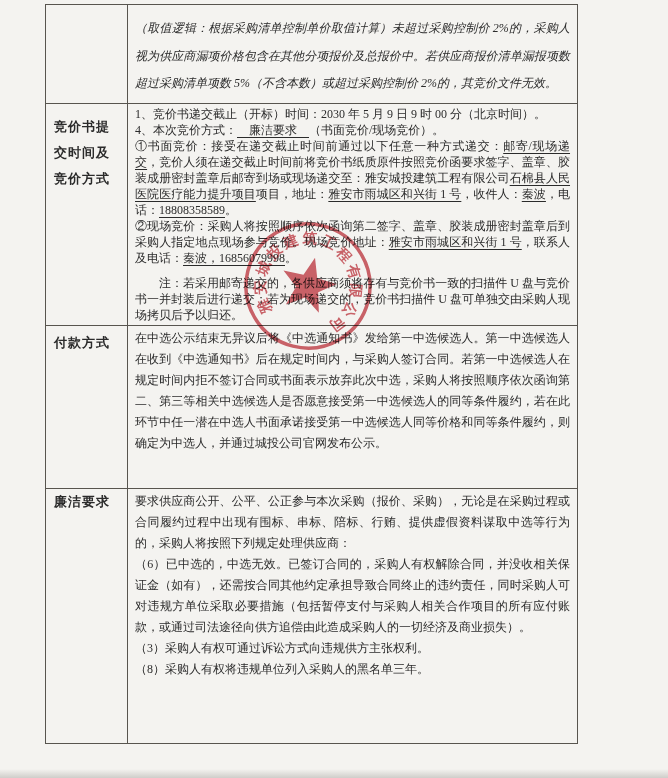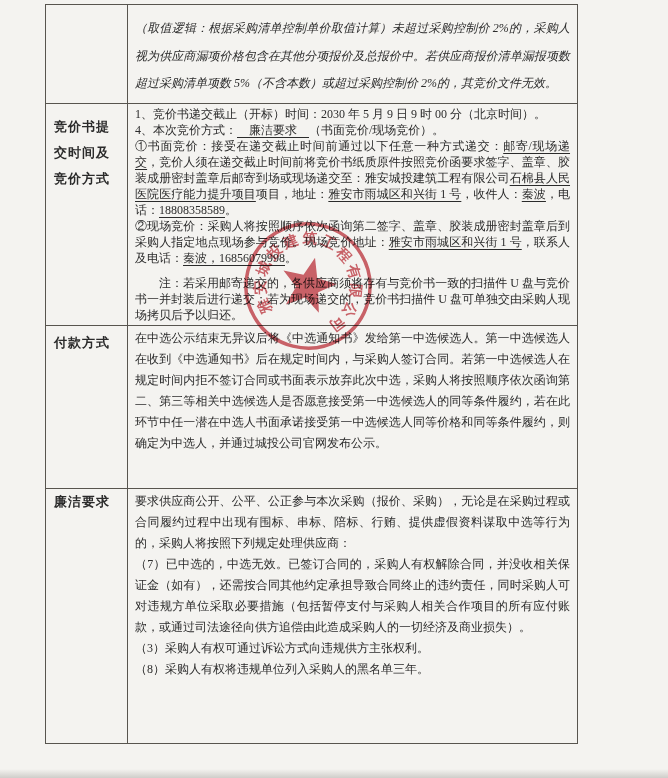--- a/index.html
+++ b/index.html
@@ -83,21 +83,21 @@
         <tr style="height: 163px;">
           <td class="hdr-cell hdr-top">付款方式</td>
           <td class="body-cell lh-wide2">
             <p><span class="">在中选公示结束无异议后将《中选通知书》发给第一中选候选人。第一中选候选人在收到《中选通知书》后在规定时间内，与采购人签订合同。若第一中选候选人在规定时间内拒不签订合同或书面表示放弃此次中选，采购人将按照顺序依次函询第二、第三等相关中选候选人是否愿意接受第一中选候选人的同等条件履约，若在此环节中任一潜在中选人书面承诺接受第一中选候选人同等价格和同等条件履约，则确定为中选人，并通过城投公司官网发布公示。</span></p>
           </td>
         </tr>
         <tr style="height: 255px;">
           <td class="hdr-cell hdr-mid">廉洁要求</td>
           <td class="body-cell lh-wide2">
             <p><span class="">要求供应商公开、公平、公正参与本次采购（报价、采购），无论是在采购过程或合同履约过程中出现有围标、串标、陪标、行贿、提供虚假资料谋取中选等行为的，采购人将按照下列规定处理供应商：</span></p>
-            <p><span class="">（7）已中选的，中选无效。已签订合同的，采购人有权解除合同，并没收相关保证金（如有），还需按合同其他约定承担导致合同终止的违约责任，同时采购人可对违规方单位采取必要措施（包括暂停支付与采购人相关合作项目的所有应付账款，或通过司法途径向供方追偿由此造成采购人的一切经济及商业损失）。</span></p>
+            <p><span class="">（6）已中选的，中选无效。已签订合同的，采购人有权解除合同，并没收相关保证金（如有），还需按合同其他约定承担导致合同终止的违约责任，同时采购人可对违规方单位采取必要措施（包括暂停支付与采购人相关合作项目的所有应付账款，或通过司法途径向供方追偿由此造成采购人的一切经济及商业损失）。</span></p>
             <p><span class="">（3）采购人有权可通过诉讼方式向违规供方主张权利。</span></p>
             <p><span class="">（8）采购人有权将违规单位列入采购人的黑名单三年。</span></p>
           </td>
         </tr>
       </tbody>
   </table>
 
   <svg class="stamp" id="stamp-svg" viewBox="0 0 134 134" xmlns="http://www.w3.org/2000/svg">
     <circle cx="67" cy="67" r="62" fill="none" stroke-width="3.5" stroke="#c43a44"></circle>
     <polygon points="67,38 74.1,57.2 94.5,58 78.4,70.6 84.0,90.3 67,78.8 50.0,90.3 55.6,70.6 39.5,58 59.9,57.2" fill="#c43a44"></polygon>

